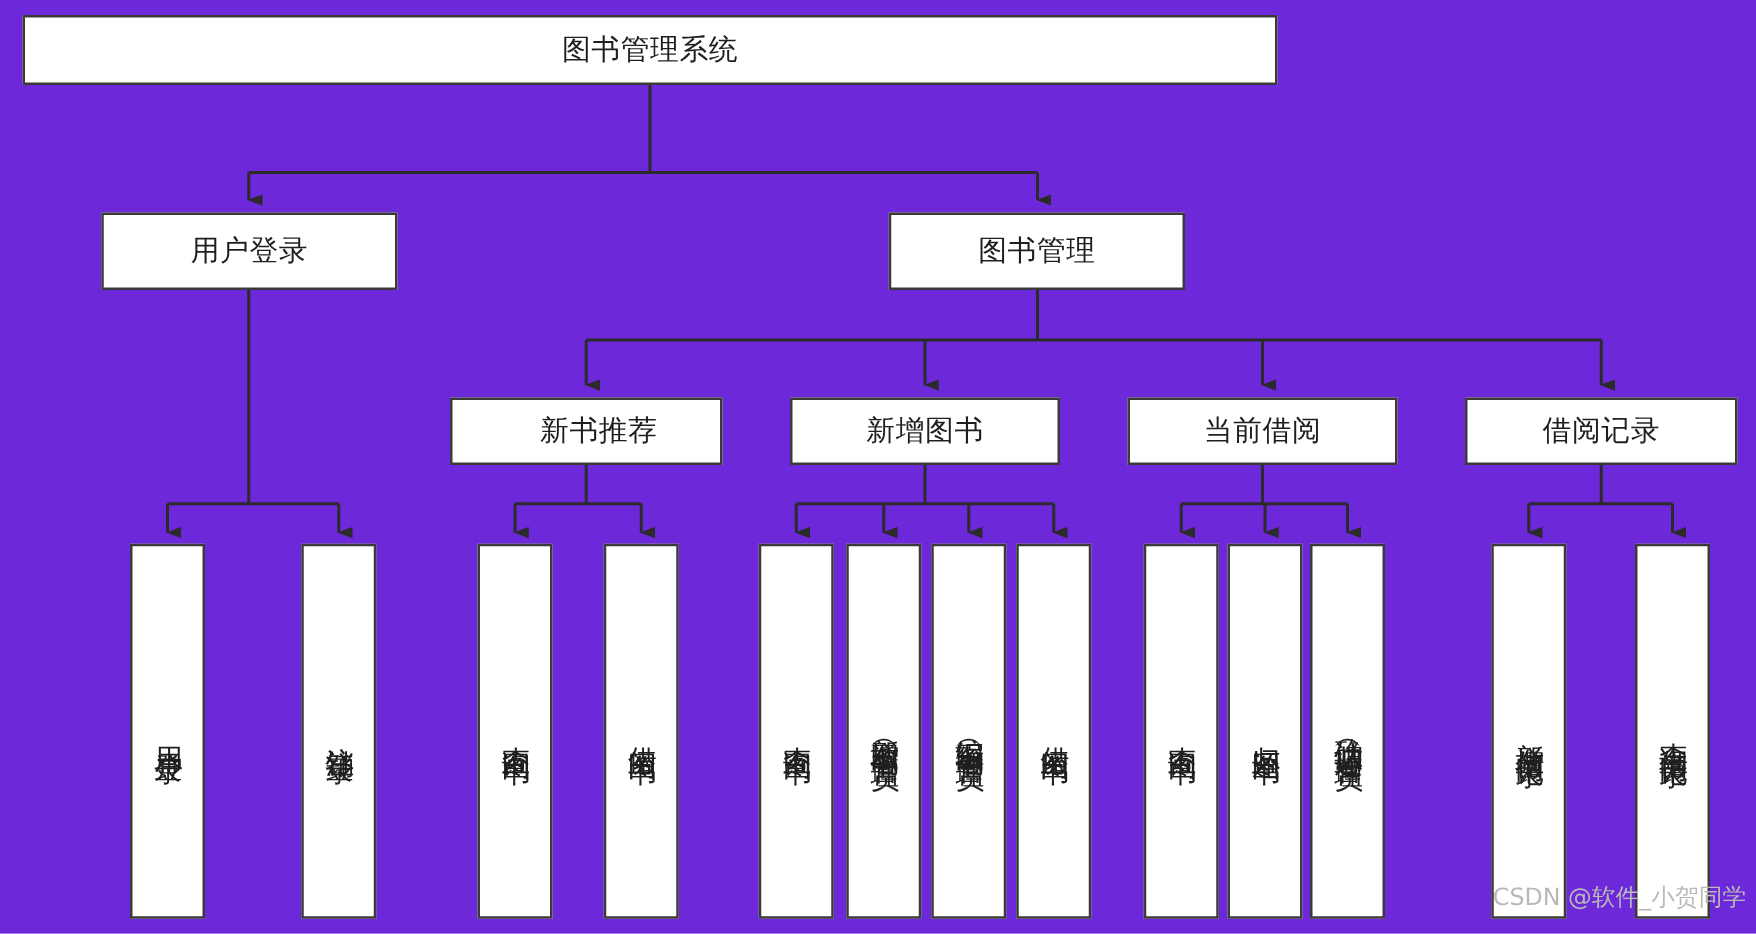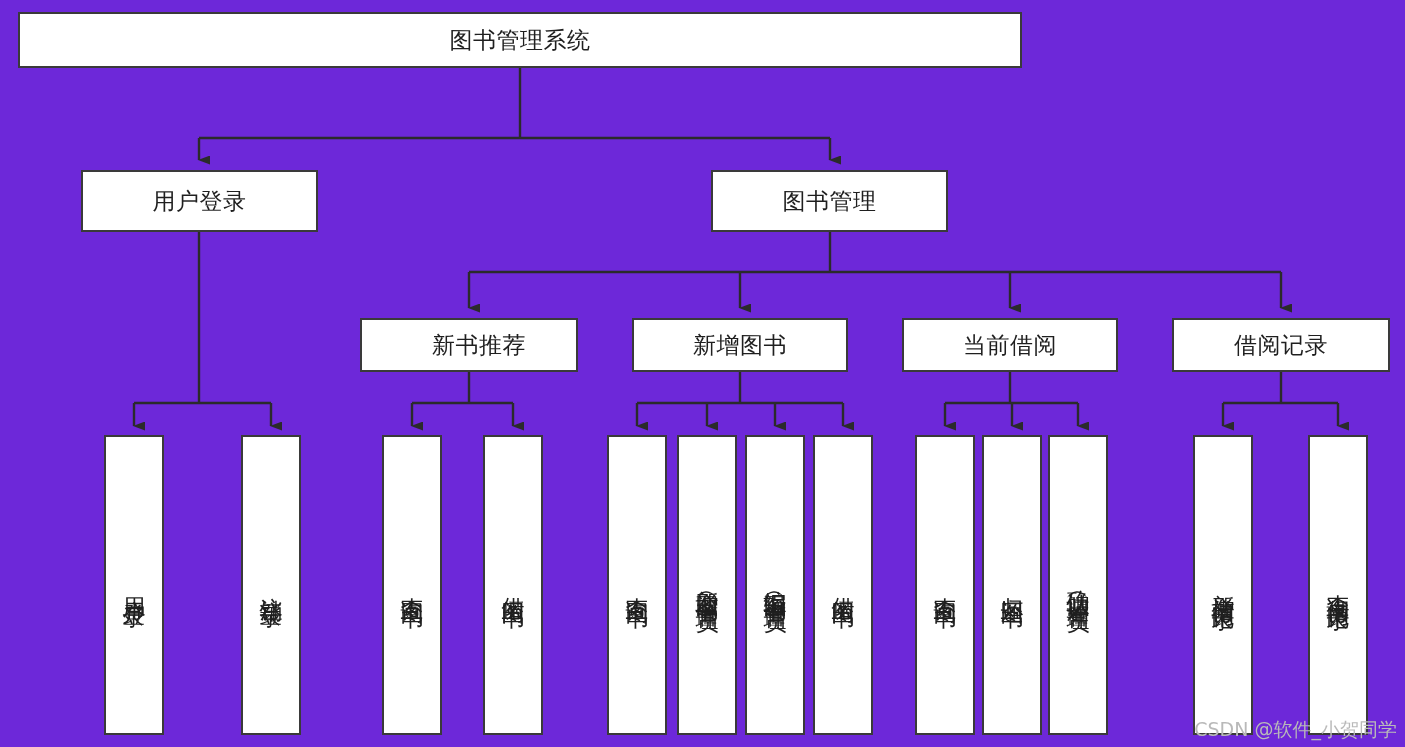--- a/index.html
+++ b/index.html
@@ -60,21 +60,21 @@
     text-orientation: upright;
     font-size: 23px;
     line-height: 1.08;
     letter-spacing: 3px;
     white-space: nowrap;
     max-height: 282px;
   }
   .watermark {
     position: absolute;
     right: 8px;
-    bottom: 4px;
+    bottom: 16px;
     font-size: 19px;
     color: #b9b9b9;
     white-space: nowrap;
     font-family: "DejaVu Sans", "Liberation Sans", sans-serif;
   }
 </style>
 </head>
 <body>
 
 <div id="diagram-root">

